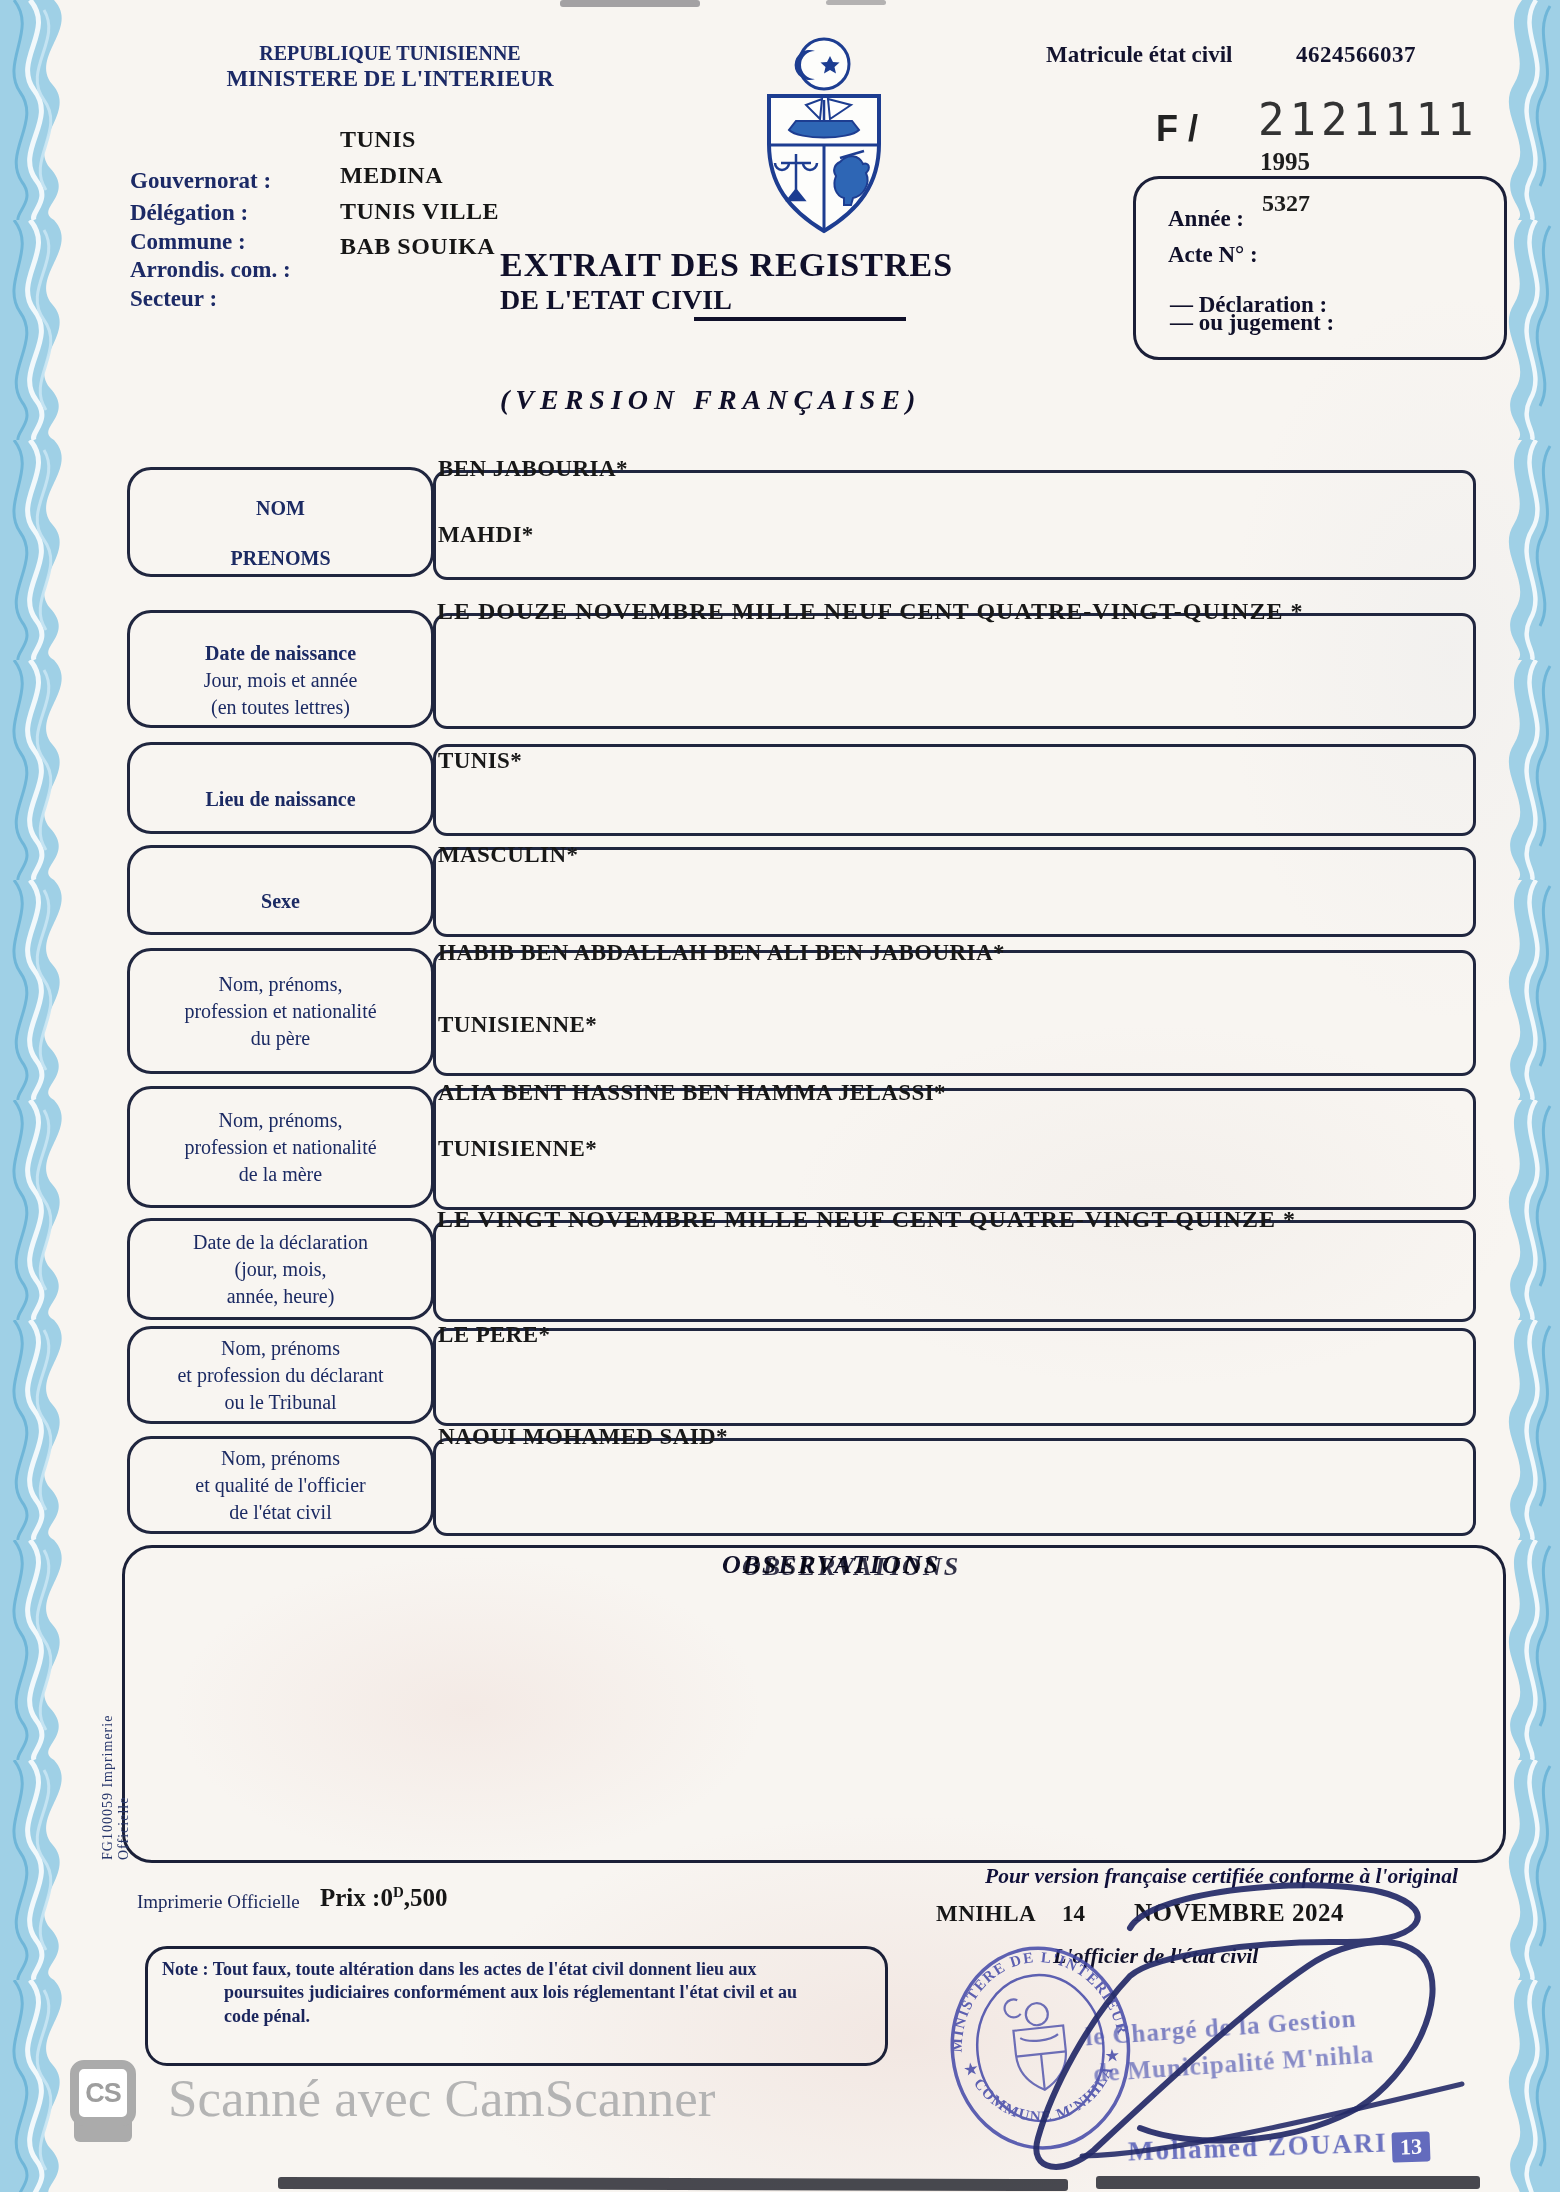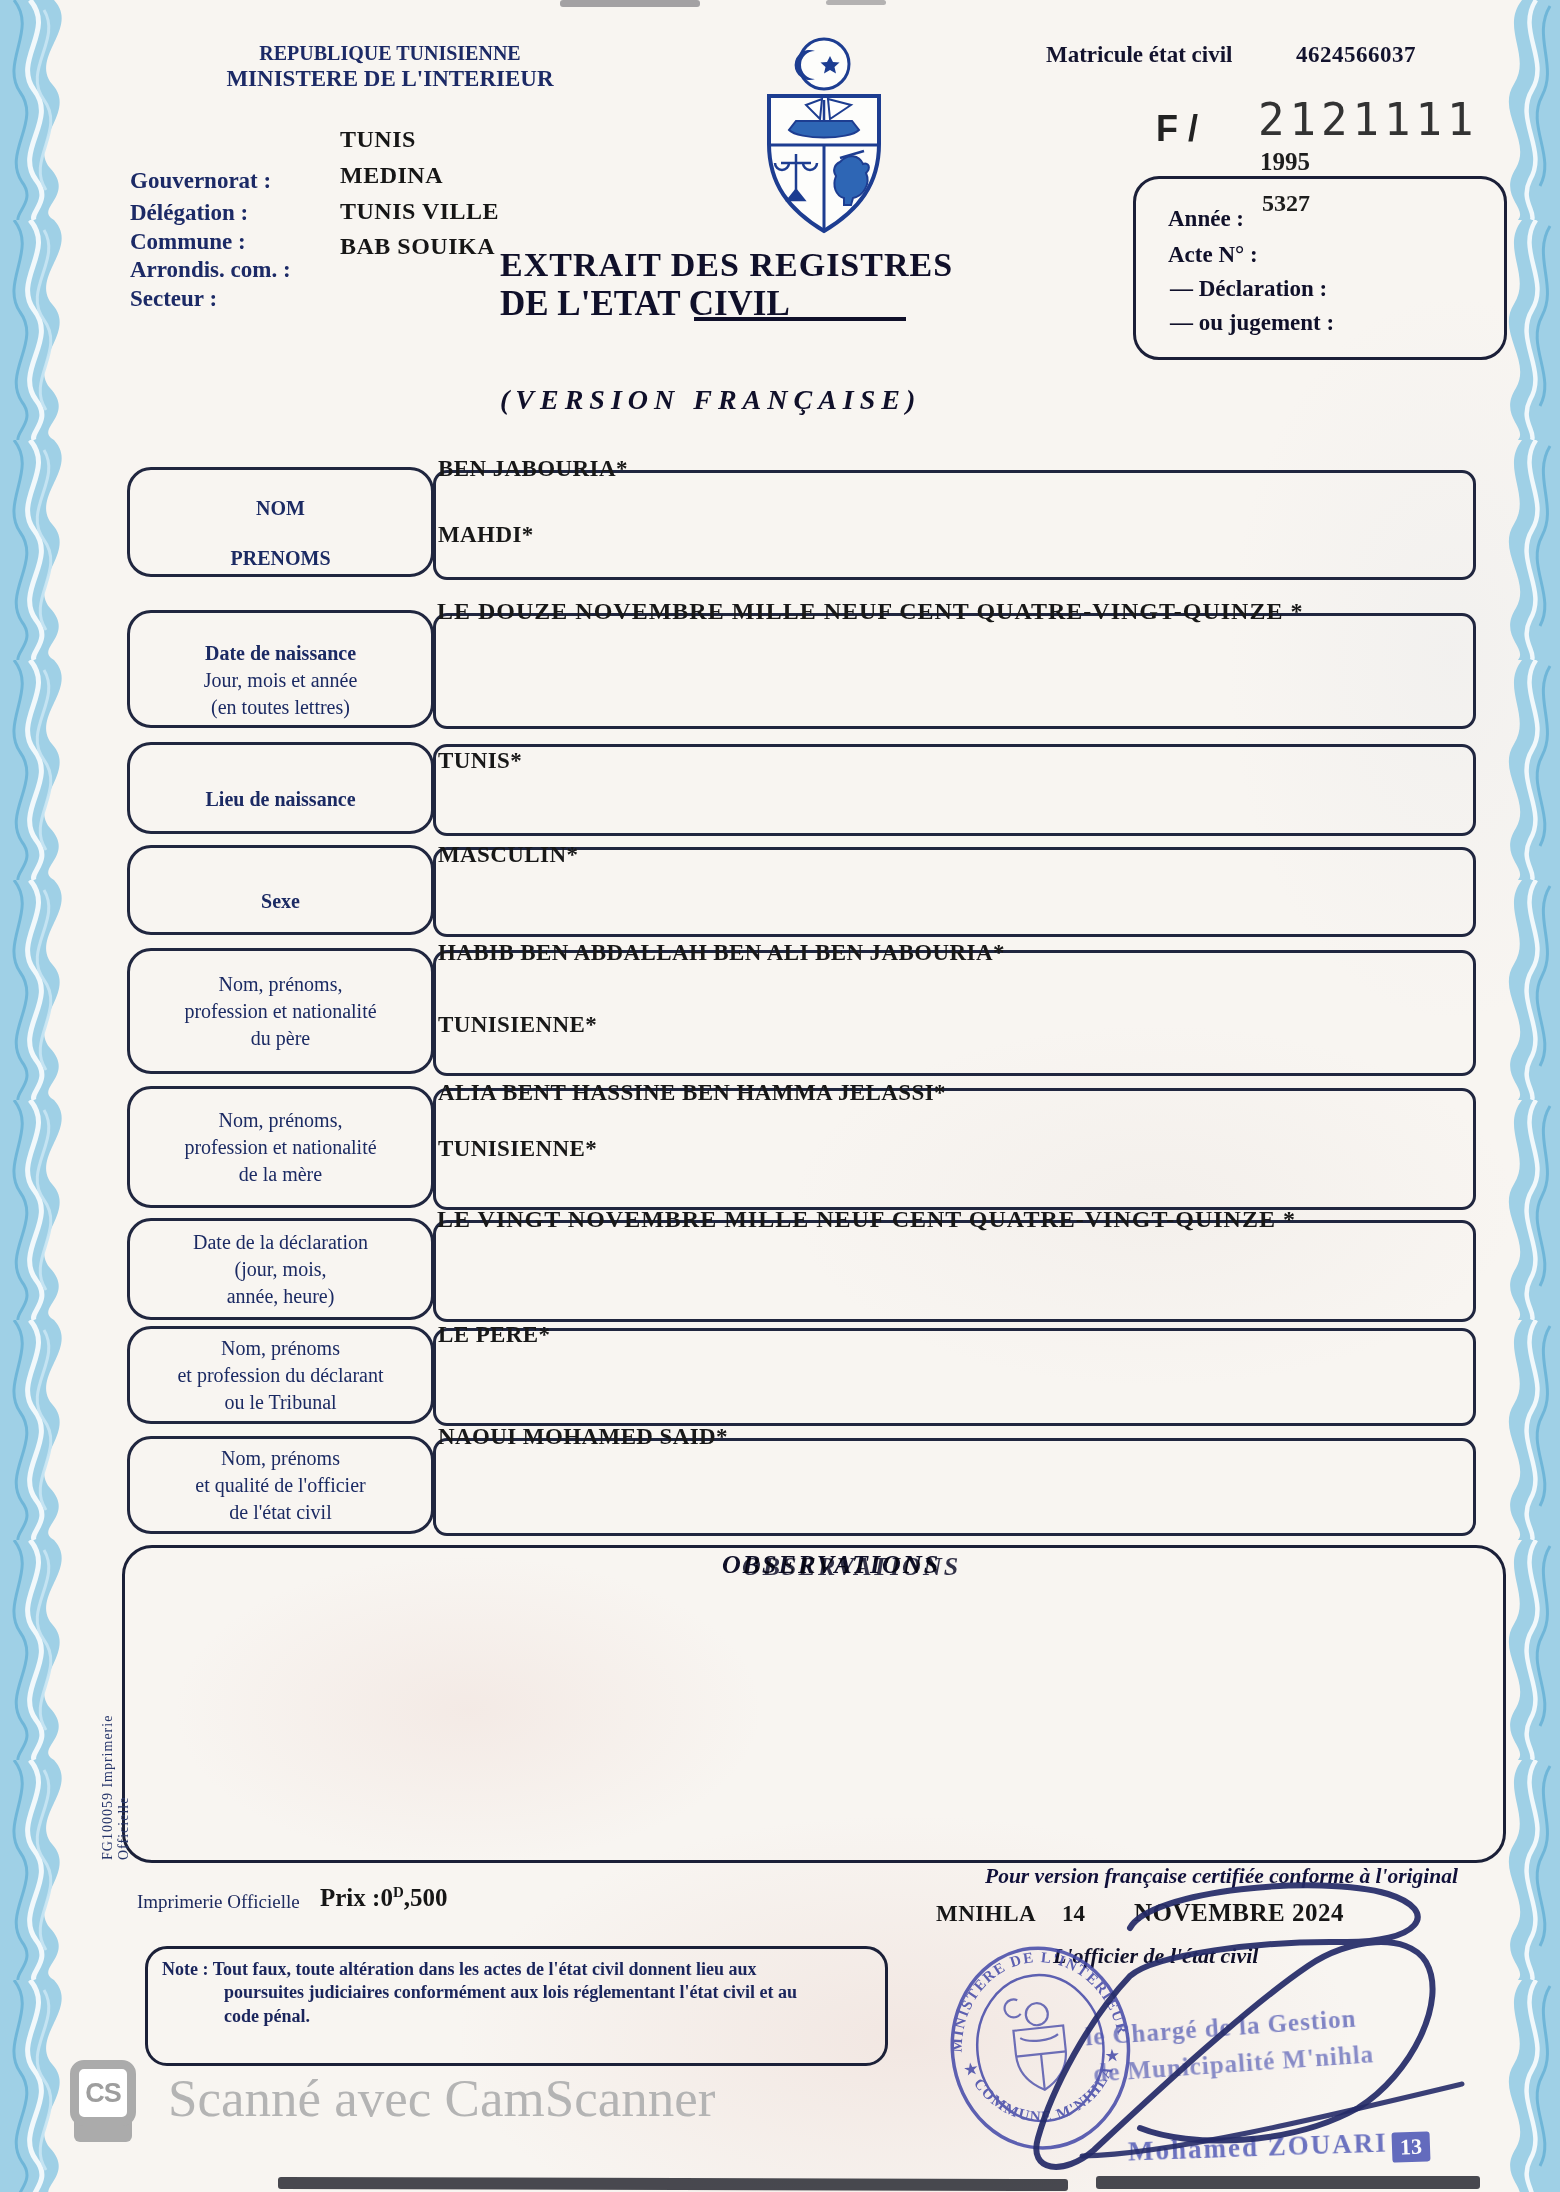--- a/index.html
+++ b/index.html
@@ -102,25 +102,25 @@
   <div class="abs nw" style="left:1046px;top:42px;font-size:23px;font-weight:700;color:#13132e;">Matricule état civil</div>
   <div class="abs nw" style="left:1296px;top:42px;font-size:23px;font-weight:700;color:#13132e;letter-spacing:.5px;">4624566037</div>
   <div class="abs nw" style="left:1156px;top:108px;font-size:36px;font-weight:700;color:#222;font-family:'Liberation Sans',sans-serif;">F /</div>
   <div class="abs nw" style="left:1258px;top:94px;font-size:44px;color:#333;font-family:'DejaVu Sans Mono',monospace;letter-spacing:5px;">2121111</div>
   <div class="abs nw" style="left:1260px;top:148px;font-size:25px;font-weight:600;color:#1d1d1d;">1995</div>
 
   <div class="abs" style="left:1133px;top:176px;width:368px;height:178px;border:3.5px solid #1b1f38;border-radius:26px;"></div>
   <div class="acte-lbl" style="left:1168px;top:206px;">Année :</div>
   <div class="abs nw" style="left:1262px;top:190px;font-size:24px;font-weight:600;color:#1d1d1d;">5327</div>
   <div class="acte-lbl" style="left:1168px;top:242px;">Acte N° :</div>
-  <div class="acte-lbl" style="left:1170px;top:276px;">— Déclaration :</div>
+  <div class="acte-lbl" style="left:1170px;top:292px;">— Déclaration :</div>
   <div class="acte-lbl" style="left:1170px;top:310px;">— ou jugement :</div>
 
   <div class="title-line" style="top:246px;font-size:34px;font-weight:700;letter-spacing:1px;">EXTRAIT DES REGISTRES</div>
-  <div class="title-line" style="top:284px;font-size:35px;font-weight:700;">DE L'ETAT CIVIL</div>
+  <div class="title-line" style="top:284px;font-size:28px;font-weight:700;">DE L'ETAT CIVIL</div>
   <div class="abs" style="left:694px;top:317px;width:212px;height:4px;background:#10102a;"></div>
   <div class="title-line" style="top:384px;font-size:28px;font-weight:700;font-style:italic;letter-spacing:6px;">(VERSION FRANÇAISE)</div>
 
   <div>
     <div class="lbox" style="top:467px;height:104px;">
       <div class="ll b">NOM</div>
       <div class="ll b">PRENOMS</div>
     </div>
     <div class="vbox" style="top:470px;height:104px;"></div>
     <div class="val" style="left:438px;top:456px;">BEN JABOURIA*</div>

